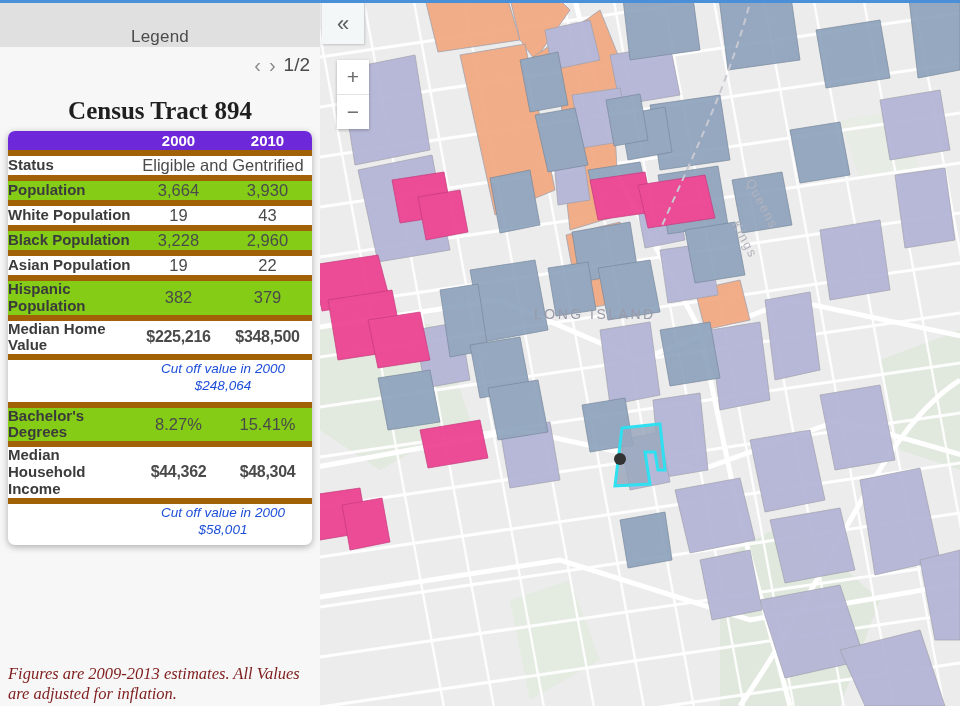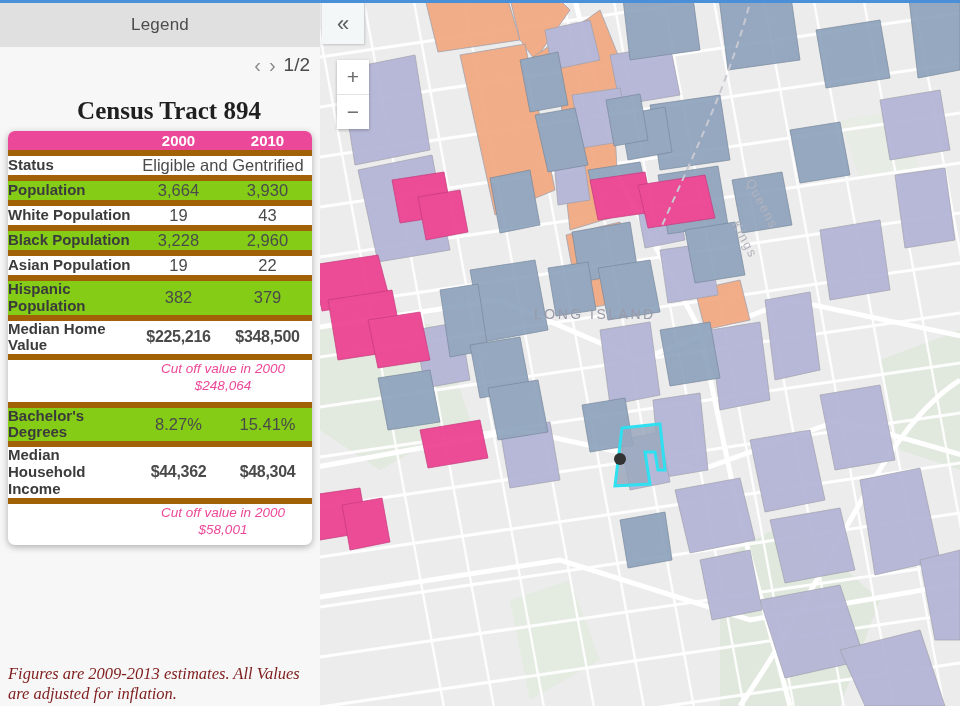--- a/index.html
+++ b/index.html
@@ -52,21 +52,21 @@
   .tabbar {
     position: absolute;
     left: 0; top: 3px;
     width: 320px;
     height: 44px;
     display: flex;
   }
   .tab {
     flex: 1 1 50%;
     display: flex;
-    align-items: center;
+    align-items: flex-end;
     justify-content: center;
     font-size: 17px;
     color: #4c4c4c;
     letter-spacing: .2px;
     cursor: pointer;
     user-select: none;
   }
   .tab.inactive { background: #e0e0e0; }
   .tab.active { background: #f7f7f7; }
 
@@ -97,21 +97,20 @@
 
   .tract-title {
     position: absolute;
     left: 0; top: 97px;
     width: 320px;
     text-align: center;
     font-family: "Liberation Serif", serif;
     font-weight: bold;
     font-size: 25px;
     color: #1f1f1f;
-    padding-left: 9px;
   }
 
   
   .card {
     position: absolute;
     left: 8px;
     top: 131px;
     width: 304px;
     border-radius: 7px;
     background: #ffffff;
@@ -120,21 +119,21 @@
   }
   table.stats {
     width: 100%;
     border-collapse: collapse;
     table-layout: fixed;
   }
   table.stats th, table.stats td {
     padding: 0;
   }
   .hdr-row th {
-    background: #ec4899;
+    background: #6d28d9;
     color: #ffffff;
     font-weight: bold;
     font-size: 15px;
     height: 19px;
     text-align: center;
     vertical-align: middle;
   }
   .hdr-row th.lbl { width: 126px; }
   .hdr-row th.c { width: 89px; }
 
@@ -162,21 +161,21 @@
   td.val.span2 { width: auto; }
   td.money {
     font-size: 16px;
     letter-spacing: -.3px;
     font-weight: bold;
   }
   .cutoff {
     display: block;
     font-style: italic;
     font-size: 13.5px;
-    color: #ec4899;
+    color: #1d4ed8;
     line-height: 1.2;
     margin-top: 1px;
   }
 
   .footnote {
     position: absolute;
     left: 8px;
     top: 664px;
     width: 300px;
     font-family: "Liberation Serif", serif;

